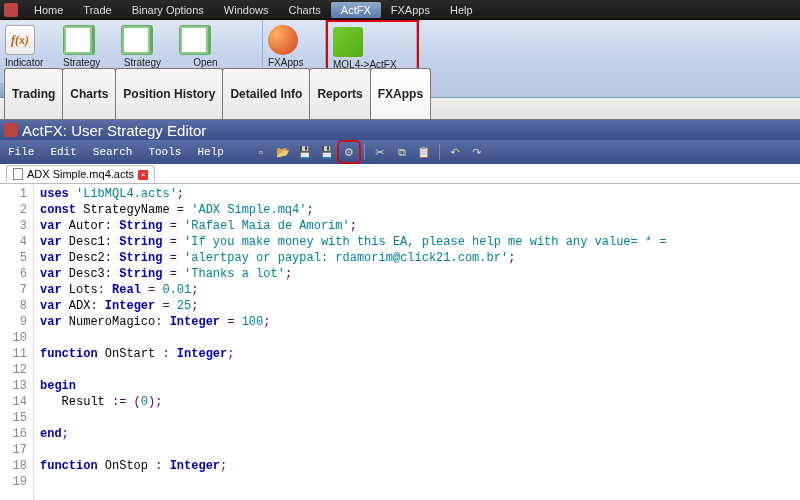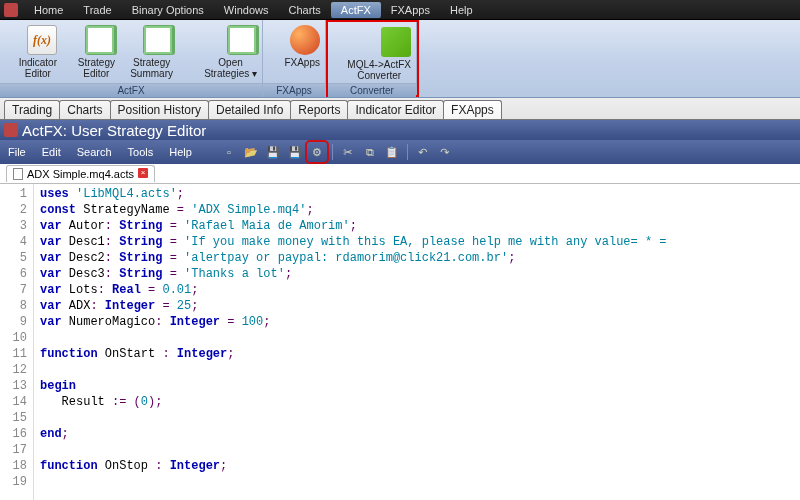--- a/index.html
+++ b/index.html
@@ -9,47 +9,47 @@
   .menubar { background: linear-gradient(#2a2a2a, #1a1a1a); height: 20px; display: flex; align-items: center; padding: 0 2px; border-bottom: 1px solid #000; }
   .menubar-item { color: #ddd; padding: 2px 10px; cursor: default; font-size: 11px; border-radius: 2px; }
   .menubar-item.active { background: linear-gradient(#8FA8C8,#5c7ba8); color: #fff; }
   .sys-icon { width: 14px; height: 14px; background: #b44; border-radius: 2px; margin: 0 6px 0 2px; }
   
   
   .ribbon { background: linear-gradient(#dde6f4,#c4d3ea 50%,#b7c8e2); display: flex; align-items: stretch; border-bottom: 1px solid #7a93b8; height: 78px; }
   .ribbon-group { display: flex; flex-direction: column; border-right: 1px solid #9db0cc; }
   .ribbon-buttons { display: flex; flex: 1; padding: 3px 4px 0 4px; gap: 4px; }
   .ribbon-group-label { text-align: center; background: linear-gradient(#a9bcd8,#8da6c8); color: #2a3f5f; font-size: 10px; padding: 1px 0; border-top: 1px solid #9db0cc; }
-  .ribbon-btn { display: flex; flex-direction: column; align-items: flex-end; justify-content: flex-start; width: 54px; padding: 2px 1px; border-radius: 3px; cursor: default; }
+  .ribbon-btn { display: flex; flex-direction: column; align-items: flex-start; justify-content: flex-start; width: 54px; padding: 2px 1px; border-radius: 3px; cursor: default; }
   .ribbon-btn.wide { width: 80px; }
   .ribbon-icon { width: 30px; height: 30px; margin-bottom: 2px; display: flex; align-items: center; justify-content: center; border-radius: 3px; }
   .ribbon-btn-label { text-align: center; font-size: 10px; line-height: 11px; color: #222; }
   .ribbon-highlight { border: 2px solid #e00000; padding: 0; display: flex; }
   
   
   .tabstrip { background: linear-gradient(#efefef,#e4e4e4); height: 22px; display: flex; align-items: flex-end; border-bottom: 1px solid #777; padding-left: 4px; }
-  .tab { border: 1px solid #777; border-bottom: none; margin-right: -1px; padding: 2px 7px; font-size: 12px; font-weight: normal; color: #222; background: linear-gradient(#f7f7f7,#e8e8e8); border-radius: 3px 3px 0 0; cursor: default; }
+  .tab { border: 1px solid #777; border-bottom: none; margin-right: -1px; padding: 18px 7px; font-size: 12px; font-weight: bold; color: #222; background: linear-gradient(#f7f7f7,#e8e8e8); border-radius: 3px 3px 0 0; cursor: default; }
   .tab.active { background: linear-gradient(#ffce52,#ff9900); color: #000; }
   .tab.sel { background: linear-gradient(#fff,#f5f5f5); }
   
   
   .subtitlebar { background: linear-gradient(#5a6ea6,#3a4e86); height: 20px; display: flex; align-items: center; color: #fff; font-size: 15px; padding: 0 4px; }
   .subtitlebar .xicon { width: 14px; height: 14px; background: #b44; border-radius: 2px; margin-right: 4px; }
   
   
   .edmenu { background: linear-gradient(#5a6ea6,#3a4e86); height: 24px; display: flex; align-items: center; color: #fff; font-size: 11px; }
   .edmenu-item { padding: 3px 8px; cursor: default; }
   .edtoolbar { display: flex; align-items: center; gap: 4px; margin-left: 20px; }
   .edtool { width: 18px; height: 18px; display: flex; align-items: center; justify-content: center; border-radius: 2px; cursor: default; opacity: 0.85; }
   .edtool.hl { outline: 2px solid #e00000; outline-offset: 1px; }
   .tool-sep { width: 1px; height: 16px; background: #7a8abf; margin: 0 2px; }
   
   
   .filetabs { background: #fff; border-bottom: 1px solid #bbb; height: 20px; display: flex; align-items: center; padding-left: 6px; }
-  .filetab { border: 1px solid #bbb; border-bottom: none; background: #fff; padding: 2px 6px; font-size: 11px; display: flex; align-items: flex-start; gap: 4px; border-radius: 3px 3px 0 0; }
+  .filetab { border: 1px solid #bbb; border-bottom: none; background: #fff; padding: 2px 6px; font-size: 11px; display: flex; align-items: flex-end; gap: 4px; border-radius: 3px 3px 0 0; }
   .filetab .doc-icon { width: 10px; height: 12px; background: #fff; border: 1px solid #888; position: relative; }
   .filetab .close { width: 10px; height: 10px; background: #d33; color: #fff; font-size: 8px; text-align: center; line-height: 10px; border-radius: 1px; cursor: default; }
   
   
   .code-area { display: flex; background: #fff; height: 316px; font-family: "Courier New", monospace; font-size: 12px; }
   .gutter { width: 34px; background: #fff; border-right: 1px solid #ddd; text-align: right; color: #888; padding: 2px 6px 2px 0; line-height: 16px; }
   .code { flex: 1; padding: 2px 0 2px 6px; line-height: 16px; white-space: pre; overflow: hidden; }
   .code .line { height: 16px; }
   .code .cur { background: #fcfae6; display: block; width: 100%; min-height: 16px; }
   .kw { color: #0000b0; font-weight: bold; }
@@ -125,31 +125,30 @@
       </div>
     </div>
   </div>
 
 <div class="tabstrip" id="tabstrip">
     <div class="tab">Trading</div>
     <div class="tab">Charts</div>
     <div class="tab">Position History</div>
     <div class="tab">Detailed Info</div>
     <div class="tab">Reports</div>
-    <div class="tab">Indicator Editor</div>
     <div class="tab sel">FXApps</div>
   </div>
 
 <div class="subtitlebar">
   <div class="xicon"></div>
   <span>ActFX: User Strategy Editor</span>
 </div>
 
 <div class="edmenu">
-  <div id="edmenu-items" style="display:flex;">
+  <div id="edmenu-items" style="display:flex;font-family:Liberation Mono, monospace;">
       <div class="edmenu-item">File</div>
       <div class="edmenu-item">Edit</div>
       <div class="edmenu-item">Search</div>
       <div class="edmenu-item">Tools</div>
       <div class="edmenu-item">Help</div>
     </div>
   <div class="edtoolbar" id="edtoolbar">
       <div class="edtool" style="color: rgb(232, 232, 192);">▫</div>
       <div class="edtool" style="color: rgb(232, 232, 192);">📂</div>
       <div class="edtool" style="color: rgb(232, 232, 192);">💾</div>

